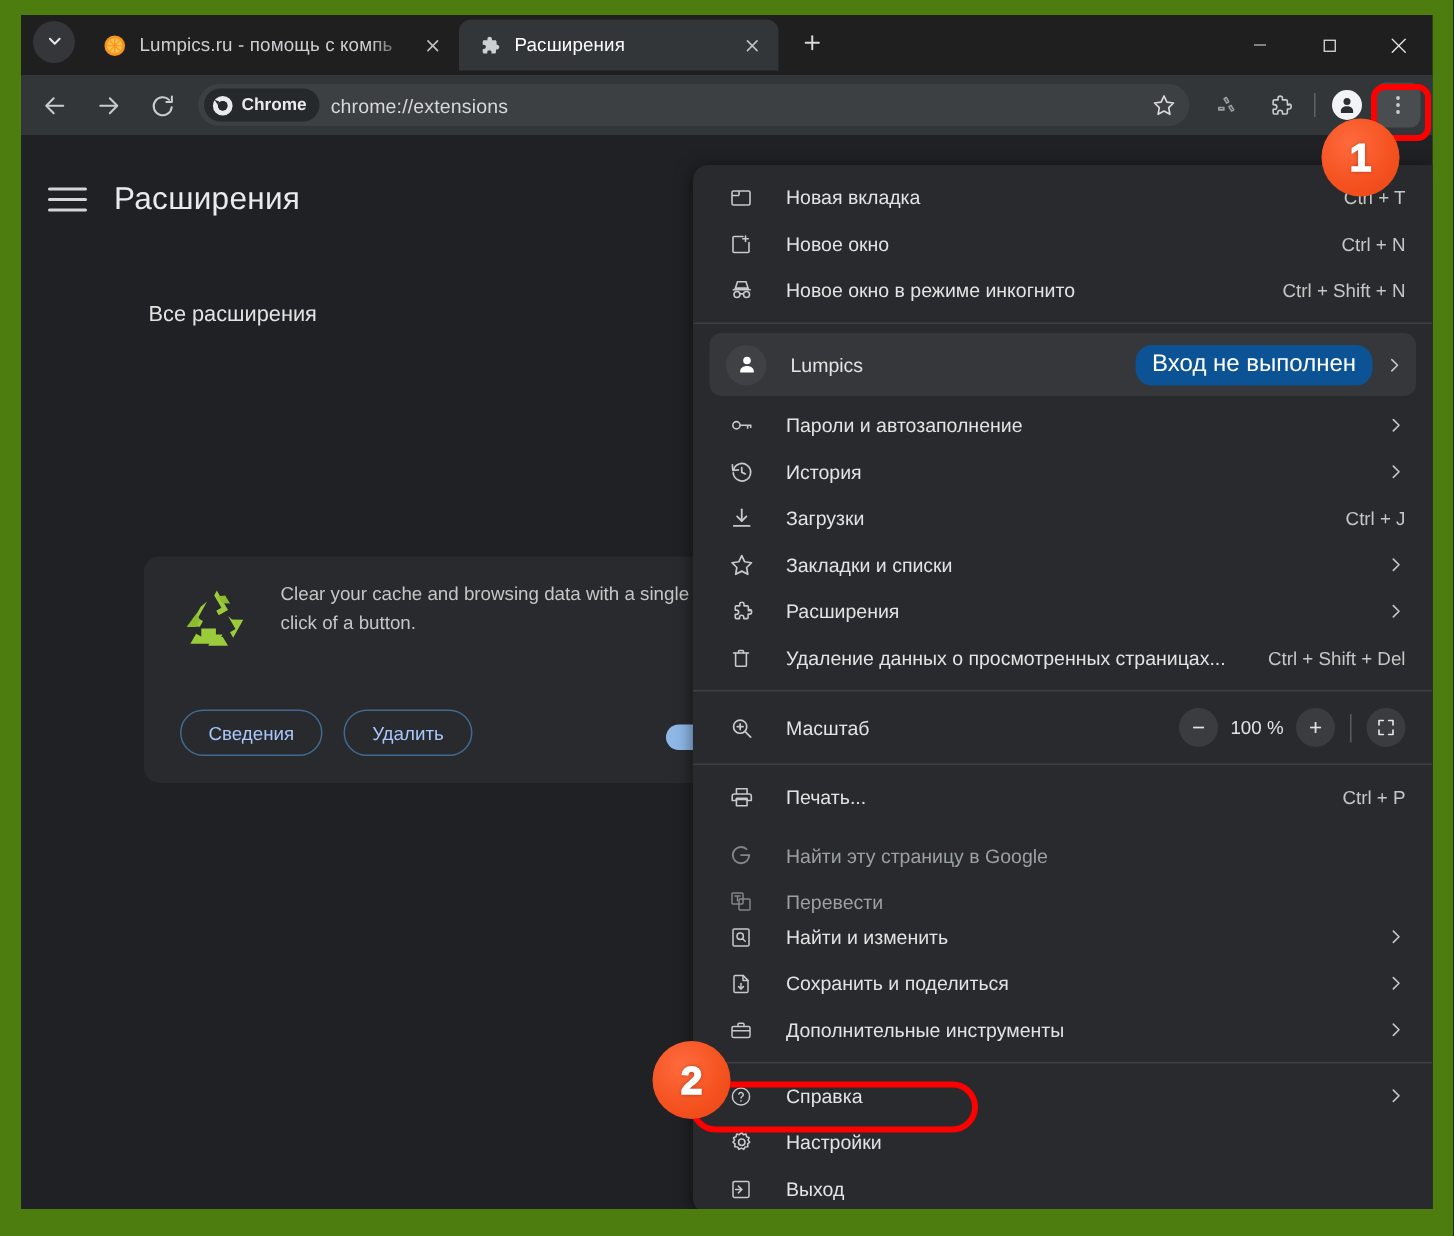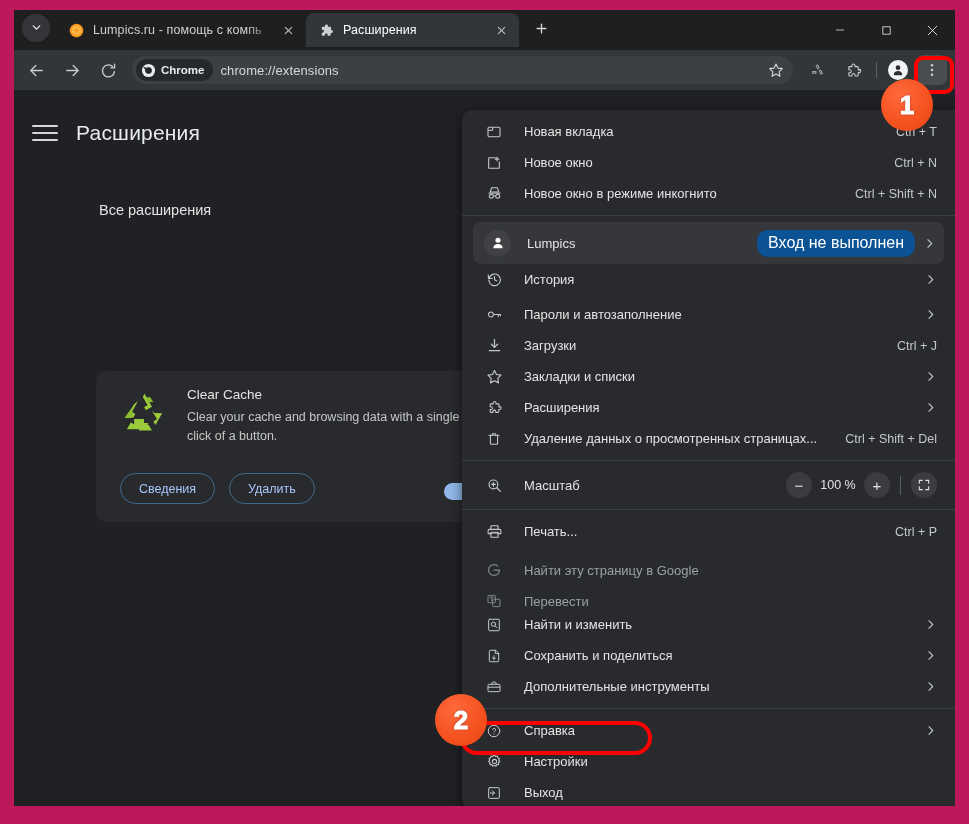--- a/index.html
+++ b/index.html
@@ -6,21 +6,21 @@
   * { box-sizing: border-box; margin: 0; padding: 0; }
   html, body {
     width: 969px; height: 824px;
     background: #000;
     font-family: "Liberation Sans", "DejaVu Sans", sans-serif;
     overflow: hidden;
   }
   #root {
     position: relative;
     width: 969px; height: 824px;
-    background: #be185d;
+    background: #4d7c0f;
   }
   
   #window {
     position: absolute;
     left: 14px; top: 10px;
     width: 941px; height: 796px;
     background: #202124;
     overflow: hidden;
   }
 
@@ -512,21 +512,20 @@
               <path d="M16.7 10.3l2.6 4.5-1.9 1.1 1.1 1.9 3.5-6.2-3.9-.1z"></path>
               <path d="M14.9 17.6h-3.4l-1.7 3h6.9l-1.8-3z"></path>
             </g>
             <g fill="#8bbd2e">
               <path d="M5.7 9.4l1.3 2.3-1.4 2.4H2.3z"></path>
               <path d="M13.3 3.4l1.4 2.4 2.7.1-1.7-2.8z"></path>
             </g>
           </svg>
         </div>
         <div class="ext-body">
-          <div class="ext-name">Clear Cache</div>
           <div class="ext-desc">Clear your cache and browsing data with a single click of a button.</div>
         </div>
       </div>
       <div class="ext-actions">
         <button class="pill-btn">Сведения</button>
         <button class="pill-btn">Удалить</button>
       </div>
       <div class="toggle">
         <span class="knob"></span>
       </div>
@@ -582,45 +581,45 @@
       </span>
       <span class="pr-name">Lumpics</span>
       <span class="pr-badge">Вход не выполнен</span>
       <span class="pr-arrow">
         <svg width="13" height="13" viewBox="0 0 24 24" fill="none" stroke="currentColor" stroke-width="2" stroke-linecap="round" stroke-linejoin="round">
               <polyline points="9 5 16 12 9 19"></polyline>
             </svg>
       </span>
     </div>
 
-    <div class="mi">
-      <span class="mi-icon">
-        <svg width="17" height="17" viewBox="0 0 24 24" fill="none" stroke="currentColor" stroke-width="1.6" stroke-linecap="round" stroke-linejoin="round">
-              <path d="M4.2 10.6A8.2 8.2 0 1 1 4 13"></path>
-              <polyline points="3.2 5.6 3.6 10.8 8.8 10.3"></polyline>
-              <polyline points="12 8 12 12.4 15.2 14"></polyline>
-            </svg>
-      </span>
-      <span class="mi-label">История</span>
-      <span class="mi-arrow">
-        <svg width="13" height="13" viewBox="0 0 24 24" fill="none" stroke="currentColor" stroke-width="2" stroke-linecap="round" stroke-linejoin="round">
-              <polyline points="9 5 16 12 9 19"></polyline>
-            </svg>
-      </span>
-    </div>
     <div class="mi" style="margin-top:4px;">
       <span class="mi-icon">
         <svg width="17" height="17" viewBox="0 0 24 24" fill="none" stroke="currentColor" stroke-width="1.5">
               <circle cx="7" cy="12" r="3.4"></circle>
               <line x1="10.4" y1="12" x2="21" y2="12"></line>
               <line x1="17.5" y1="12" x2="17.5" y2="15.4"></line>
               <line x1="20.4" y1="12" x2="20.4" y2="14.6"></line>
             </svg>
       </span>
       <span class="mi-label">Пароли и автозаполнение</span>
+      <span class="mi-arrow">
+        <svg width="13" height="13" viewBox="0 0 24 24" fill="none" stroke="currentColor" stroke-width="2" stroke-linecap="round" stroke-linejoin="round">
+              <polyline points="9 5 16 12 9 19"></polyline>
+            </svg>
+      </span>
+    </div>
+    <div class="mi">
+      <span class="mi-icon">
+        <svg width="17" height="17" viewBox="0 0 24 24" fill="none" stroke="currentColor" stroke-width="1.6" stroke-linecap="round" stroke-linejoin="round">
+              <path d="M4.2 10.6A8.2 8.2 0 1 1 4 13"></path>
+              <polyline points="3.2 5.6 3.6 10.8 8.8 10.3"></polyline>
+              <polyline points="12 8 12 12.4 15.2 14"></polyline>
+            </svg>
+      </span>
+      <span class="mi-label">История</span>
       <span class="mi-arrow">
         <svg width="13" height="13" viewBox="0 0 24 24" fill="none" stroke="currentColor" stroke-width="2" stroke-linecap="round" stroke-linejoin="round">
               <polyline points="9 5 16 12 9 19"></polyline>
             </svg>
       </span>
     </div>
     <div class="mi">
       <span class="mi-icon">
         <svg width="17" height="17" viewBox="0 0 24 24" fill="none" stroke="currentColor" stroke-width="1.7" stroke-linecap="round" stroke-linejoin="round">
               <line x1="12" y1="3.6" x2="12" y2="14.4"></line>

